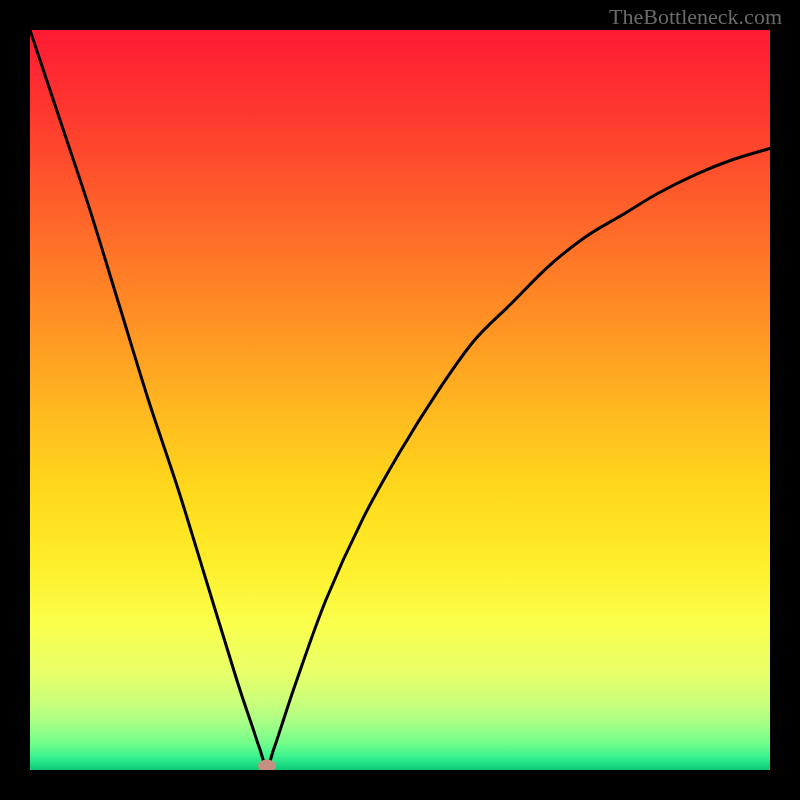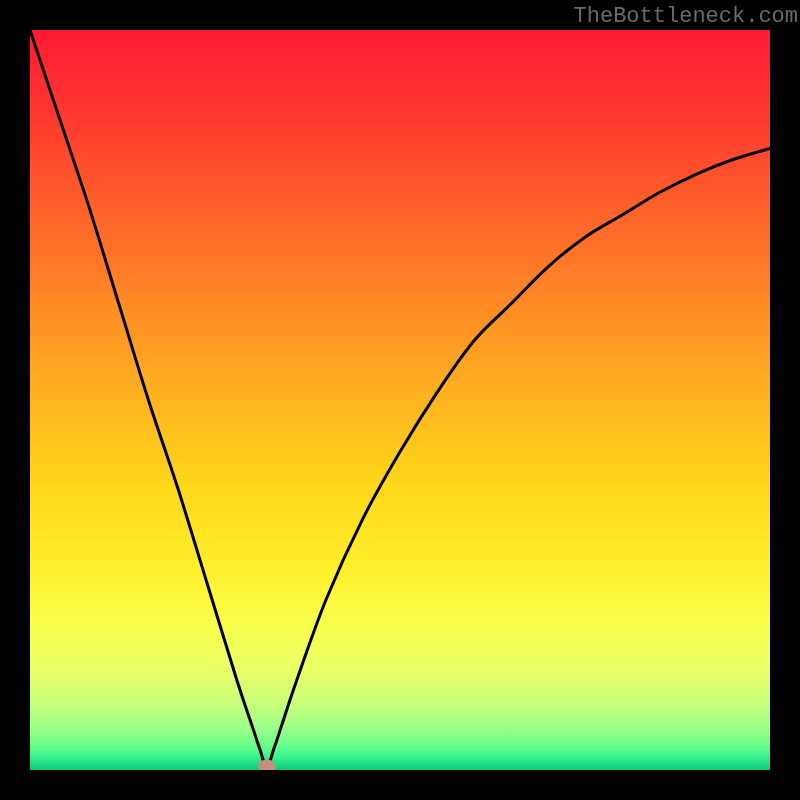--- a/index.html
+++ b/index.html
@@ -51,22 +51,22 @@
     position: absolute;
     width: 18px;
     height: 13px;
     background: #c58f7f;
     border-radius: 50%;
     transform: translate(-50%, -50%);
   }
   .watermark {
     position: absolute;
     top: 4px;
-    right: 2px;
-    font-family: Liberation Mono, monospace;
+    right: 18px;
+    font-family: Liberation Serif, serif;
     font-size: 22px;
     color: #6a6a6a;
     font-weight: 400;
     letter-spacing: 0px;
   }
 </style>
 </head>
 <body>
 
 <div class="frame">

